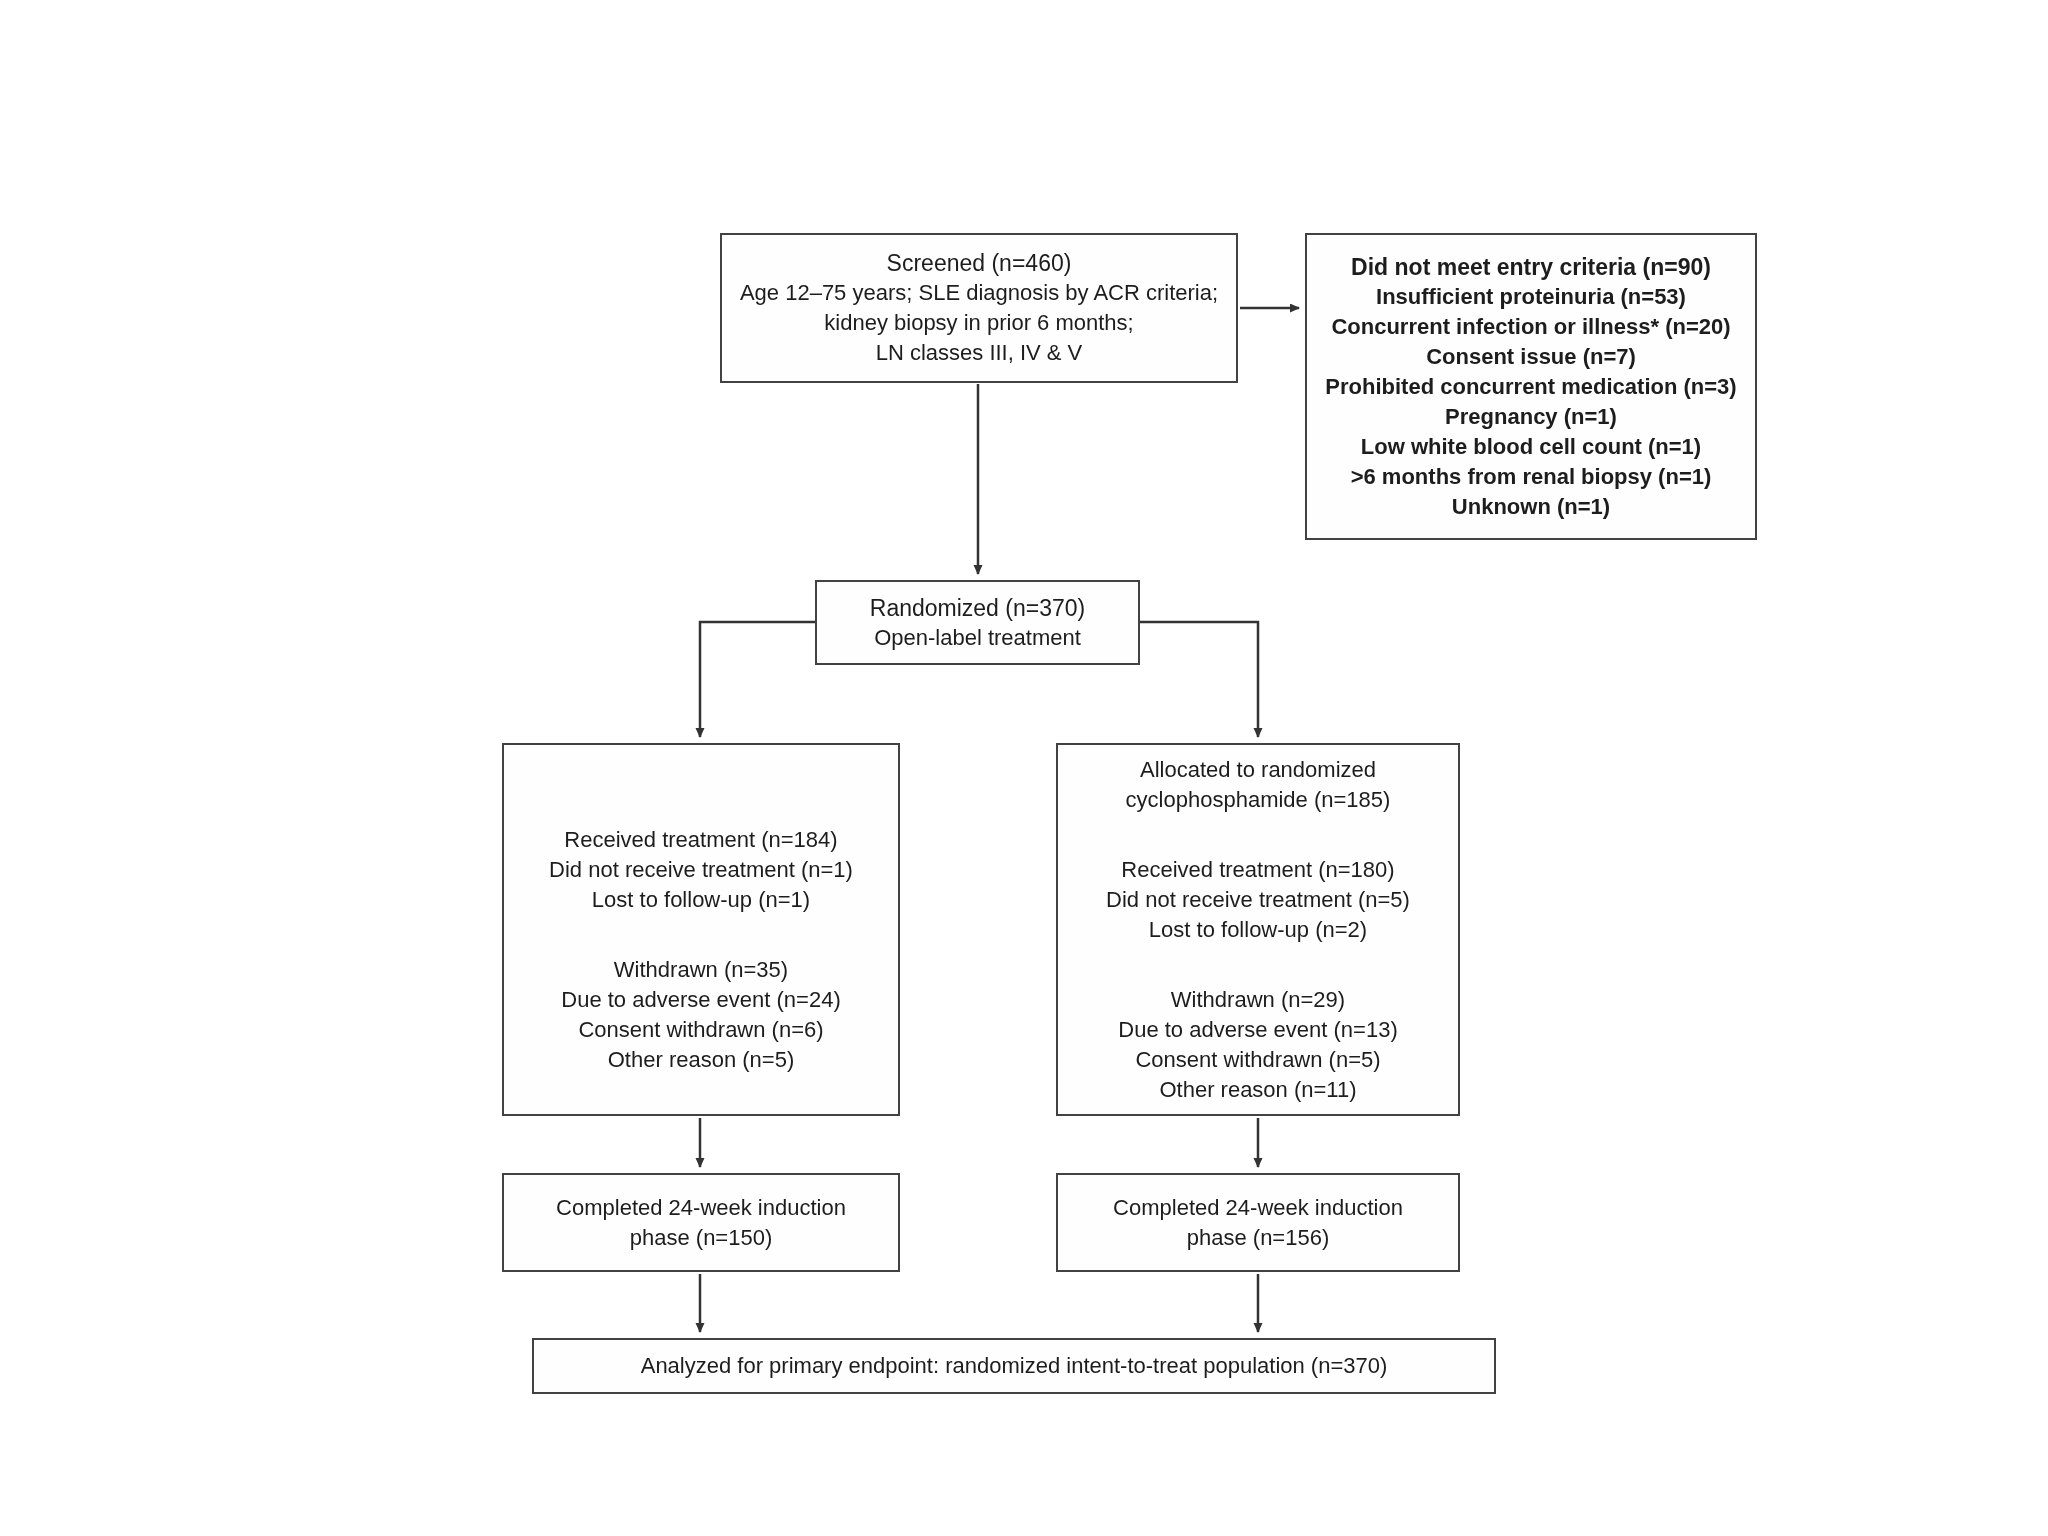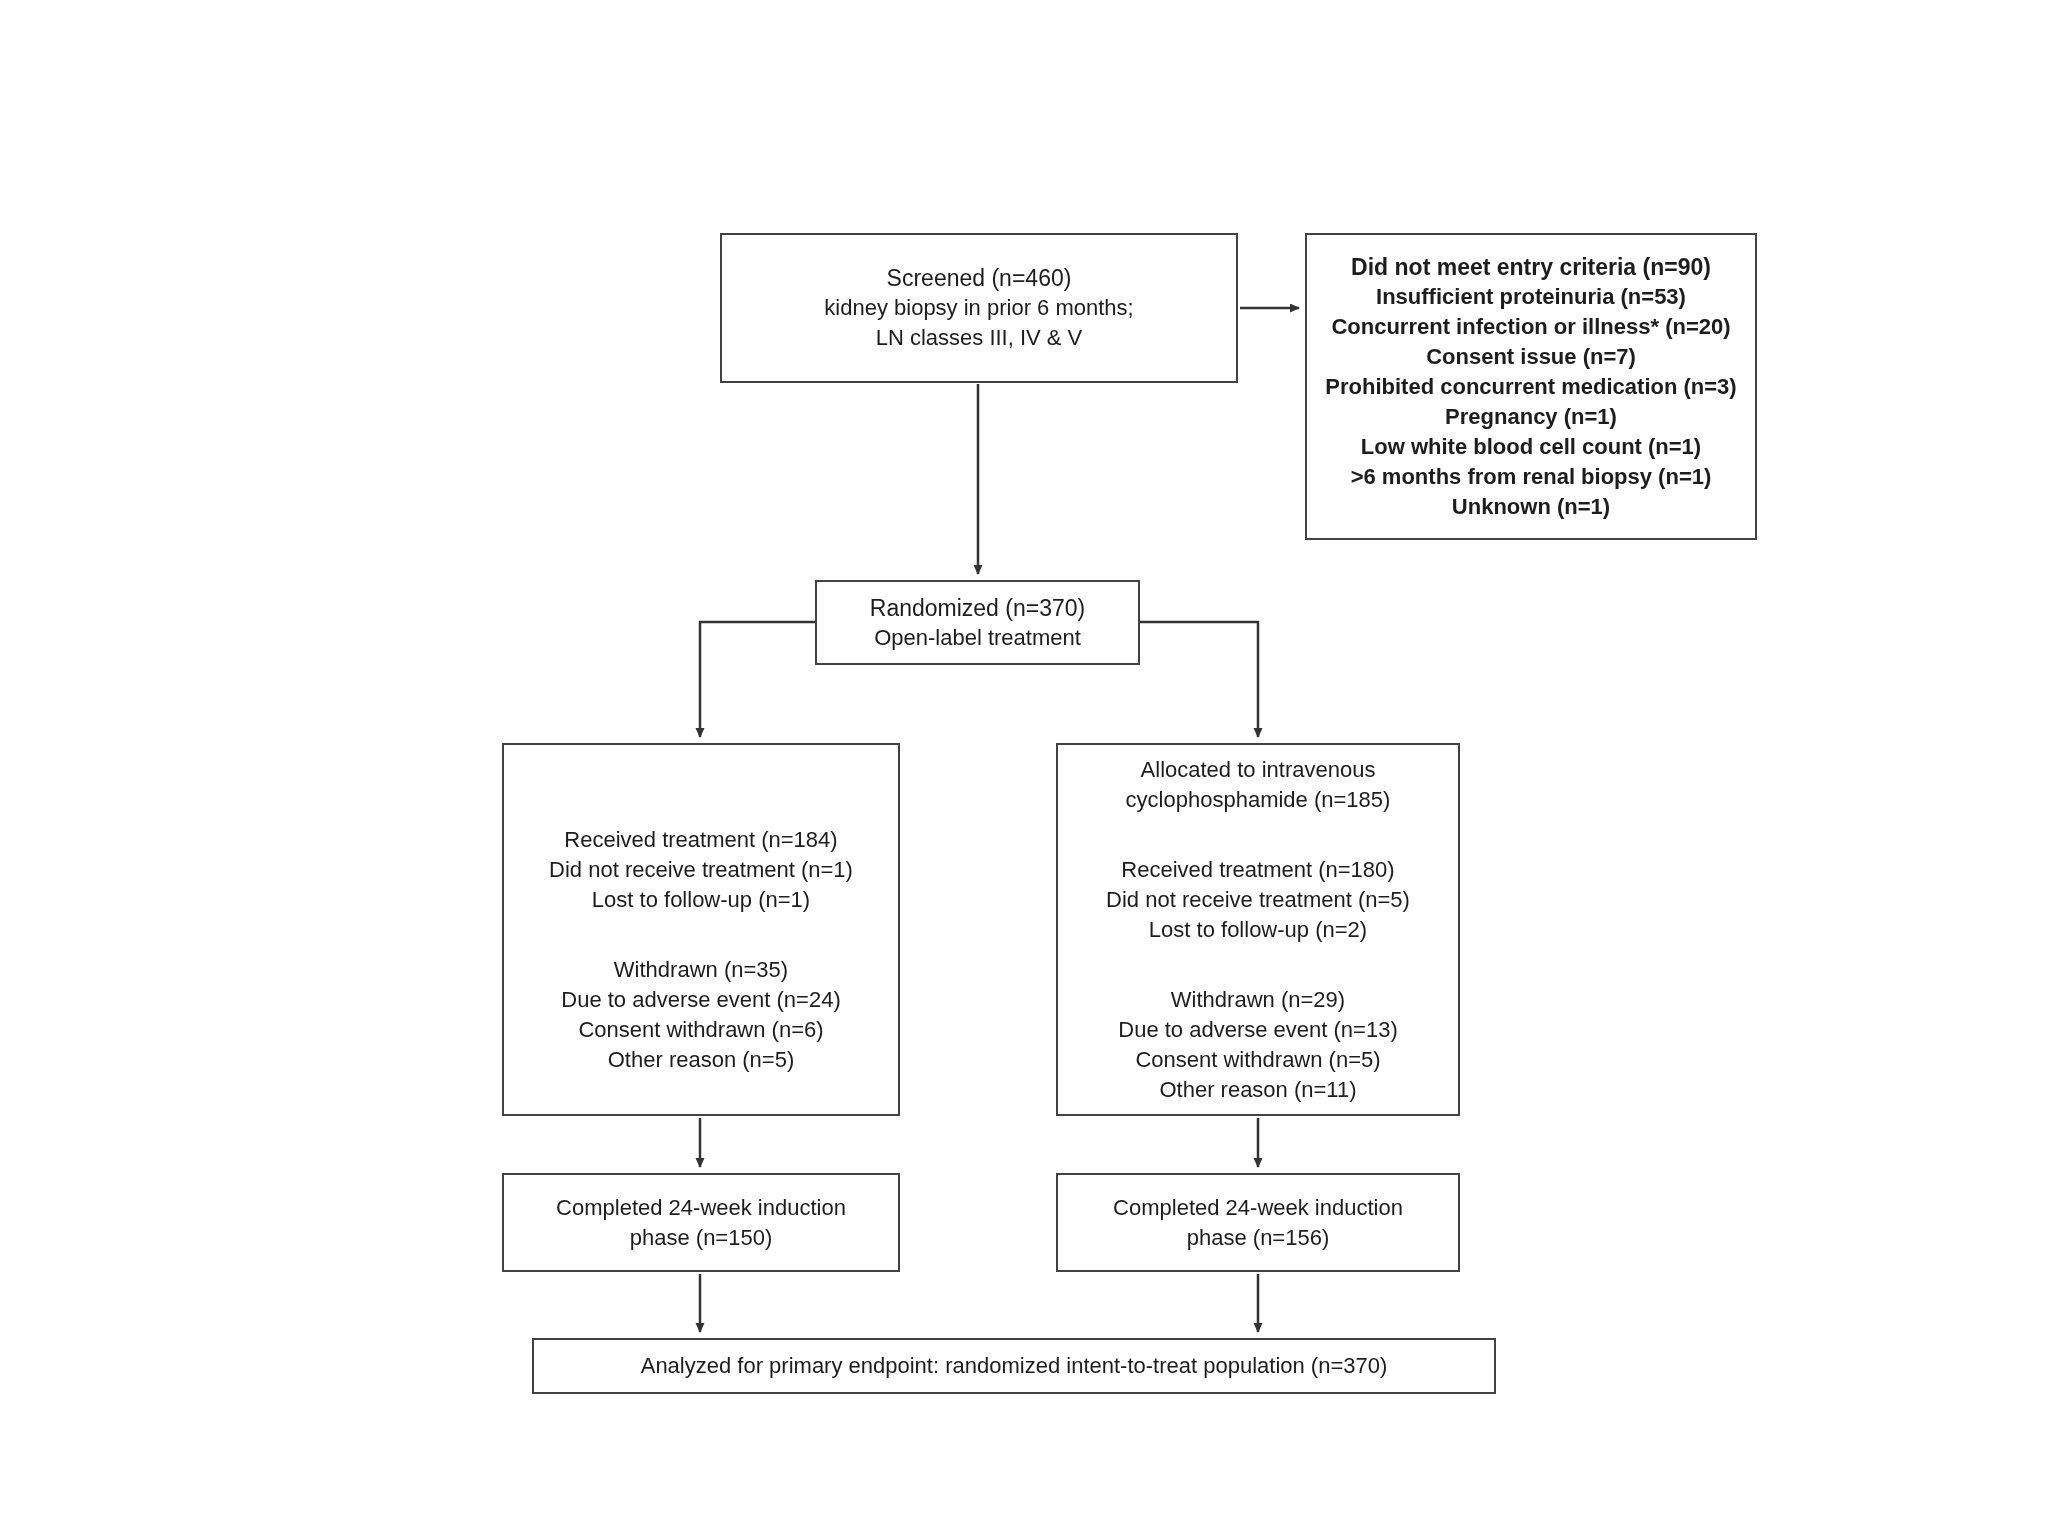--- a/index.html
+++ b/index.html
@@ -63,20 +63,21 @@
       <path d="M1139,622 L1258,622 L1258,737" marker-end="url(#arr)"></path>
       <path d="M700,1118 L700,1167" marker-end="url(#arr)"></path>
       <path d="M1258,1118 L1258,1167" marker-end="url(#arr)"></path>
       <path d="M700,1274 L700,1332" marker-end="url(#arr)"></path>
       <path d="M1258,1274 L1258,1332" marker-end="url(#arr)"></path>
     </g>
   </svg>
 
   <div class="box b-screened">
     <div class="line title">Screened (n=460)</div>
+    <div class="line">Age 12–75 years; SLE diagnosis by ACR criteria;</div>
     <div class="line">kidney biopsy in prior 6 months;</div>
     <div class="line">LN classes III, IV &amp; V</div>
   </div>
 
   <div class="box b-notmet">
     <div class="line title">Did not meet entry criteria (n=90)</div>
     <div class="line">Insufficient proteinuria (n=53)</div>
     <div class="line">Concurrent infection or illness* (n=20)</div>
     <div class="line">Consent issue (n=7)</div>
     <div class="line">Prohibited concurrent medication (n=3)</div>
@@ -100,21 +101,21 @@
     <div class="group">
       <div class="line">Withdrawn (n=35)</div>
       <div class="line">Due to adverse event (n=24)</div>
       <div class="line">Consent withdrawn (n=6)</div>
       <div class="line">Other reason (n=5)</div>
     </div>
   </div>
 
   <div class="box b-ivc">
     <div>
-      <div class="line">Allocated to intravenous</div>
+      <div class="line">Allocated to randomized</div>
       <div class="line">cyclophosphamide (n=185)</div>
     </div>
     <div class="group">
       <div class="line">Received treatment (n=180)</div>
       <div class="line">Did not receive treatment (n=5)</div>
       <div class="line">Lost to follow-up (n=2)</div>
     </div>
     <div class="group">
       <div class="line">Withdrawn (n=29)</div>
       <div class="line">Due to adverse event (n=13)</div>

